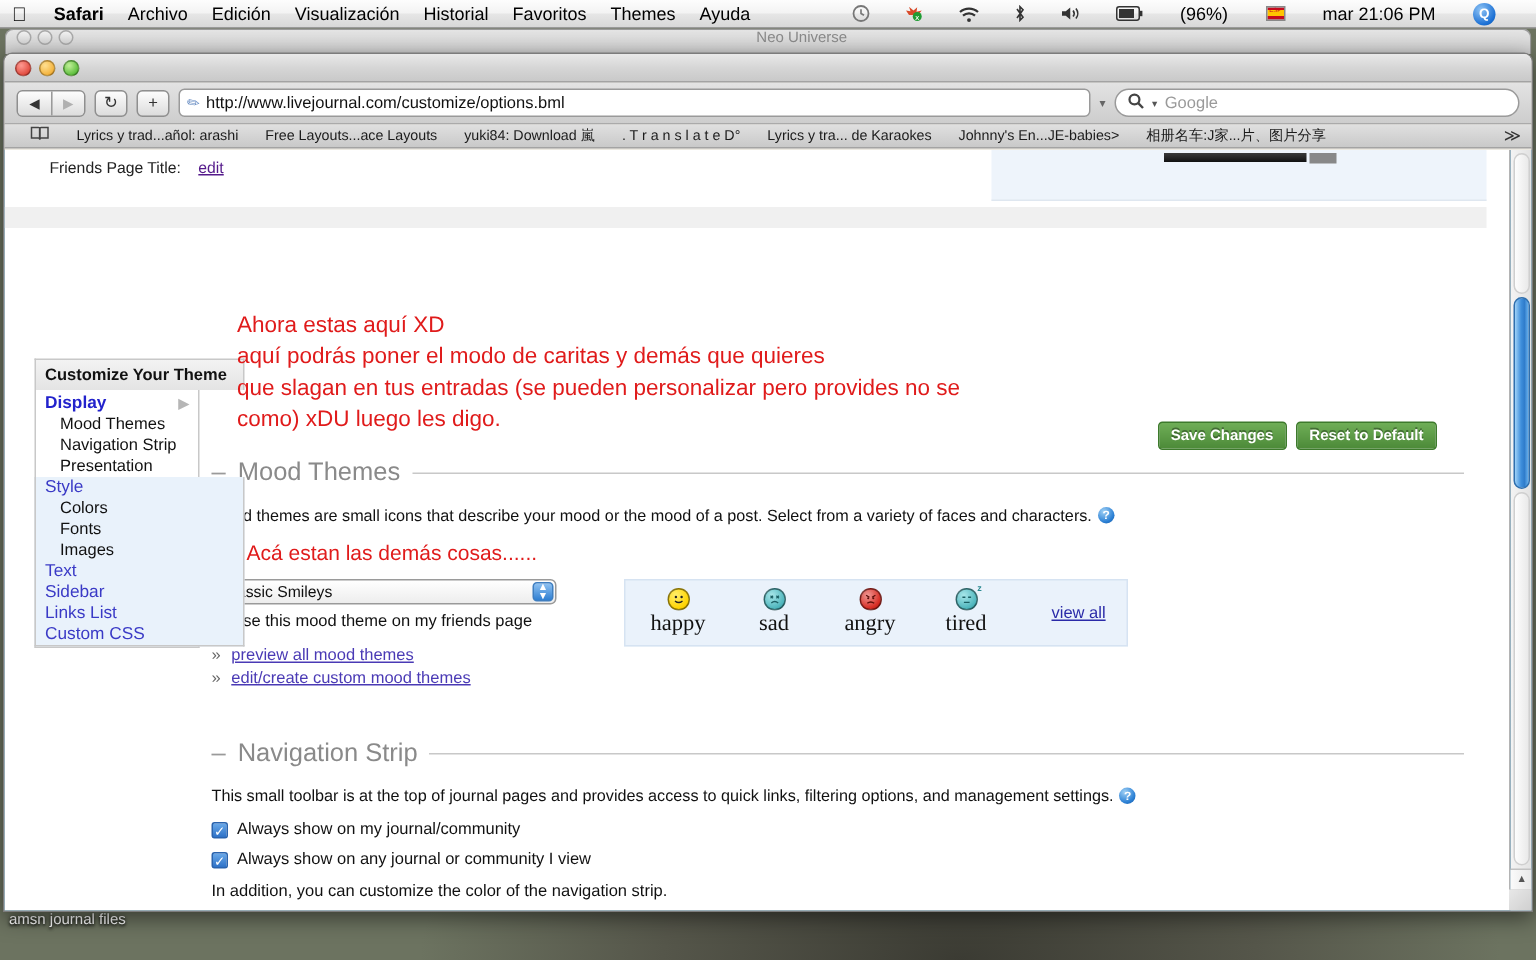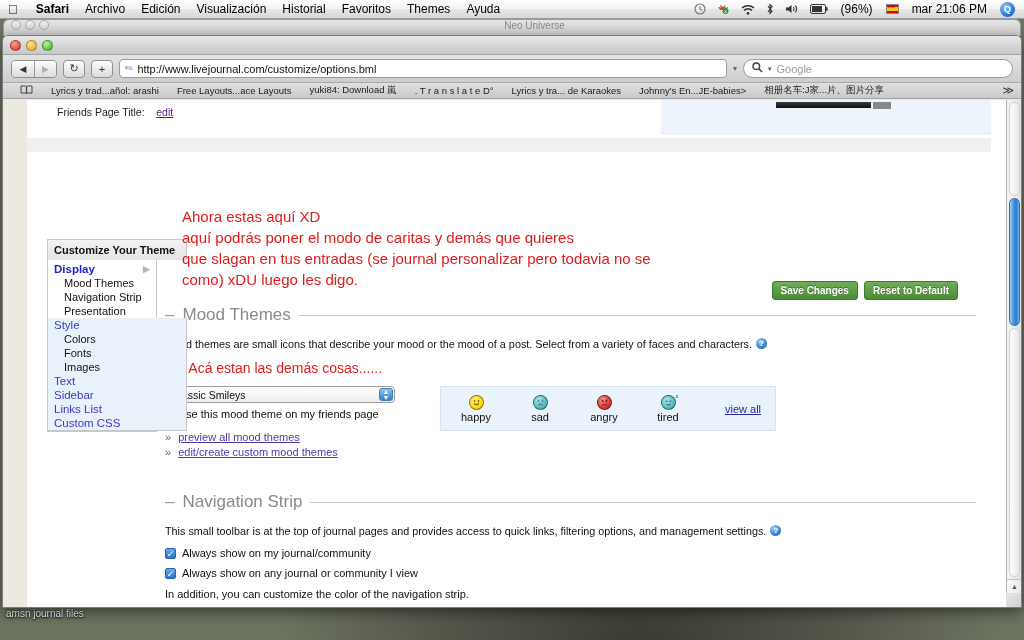--- a/index.html
+++ b/index.html
@@ -29,21 +29,21 @@
   #menubar{
     position:absolute; left:0; top:0; width:1024px; height:19px;
     background:linear-gradient(#fdfdfd 0%, #f3f3f3 48%, #e6e6e6 52%, #d8d8d8 100%);
     border-bottom:1px solid #9a9a9a;
     display:flex; align-items:center;
     font-size:12px; color:#000;
   }
   .apple{ margin:0 10px 0 8px; font-size:13px; line-height:1; }
   .mi{ padding:0 8px; white-space:nowrap; cursor:default; }
   .mi.bold{ font-weight:bold; }
-  #menu-right{ margin-left:auto; display:flex; align-items:center; padding-right:4px; gap:1px;}
+  #menu-right{ margin-left:auto; display:flex; align-items:center; padding-right:22px; gap:13px;}
   .sicon{ padding:0 5px; display:flex; align-items:center; line-height:1; }
   .clocktxt{ padding:0 7px; font-size:12px;}
   .flag{ width:13px; height:10px; display:inline-block; position:relative;
          background:linear-gradient(#c60b1e 0 25%, #ffc400 25% 75%, #c60b1e 75% 100%);
          border:1px solid #888;}
   .flagcap{ font-size:4px; color:#c60b1e; text-align:center; display:block; line-height:4px;}
   .spot{ width:15px;height:15px;border-radius:50%;
          background:radial-gradient(circle at 35% 30%,#8fc4f5,#1a6fd4 70%,#0b4da0);
          display:flex;align-items:center;justify-content:center;color:#fff;font-size:9px;font-weight:bold;}
 
@@ -112,21 +112,21 @@
     border-bottom:1px solid #a3a3a3;
     display:flex; align-items:center; font-size:9.5px; color:#1b1b1b; gap:0;
     padding-left:8px; overflow:hidden; white-space:nowrap;
   }
   .bmi{ padding:0 9px; cursor:default;}
   #bm-more{ margin-left:auto; padding:0 7px; color:#333; font-size:11px;}
 
   
   #page{
     position:absolute; left:0; top:64px; right:0; bottom:0;
-    background:#0369a1; overflow:hidden;margin-left:24px;
+    background:#0369a1; overflow:hidden;
   }
   #content{ position:absolute; left:0; top:0; right:15px; bottom:0; background:#fff;}
 
   .fpt-row{ padding:6px 0 2px 30px; font-size:10.5px; color:#222; }
   .fpt-row a{ color:#551a8b; }
   .fpt-bar{ position:absolute; right:15px; top:0px; width:330px; height:34px;
             background:#eef4fb; border-bottom:1px solid #dfe7f0;}
   .fpt-chip{ position:absolute; right:120px; top:2px; width:95px; height:6px;
              background:linear-gradient(#3a3a3a,#111); }
   .fpt-chip2{ position:absolute; right:100px; top:2px; width:18px; height:7px;
@@ -222,21 +222,21 @@
     width:15px;height:15px;border-radius:50%; margin:0 auto 1px;
     border:1px solid rgba(0,0,0,.45); position:relative;
     display:flex;align-items:center;justify-content:center;
     font-size:9px; line-height:9px; color:#222;
   }
   .face.happy{ background:radial-gradient(circle at 35% 30%,#ffef6e,#ffd400 70%,#e0b900);}
   .face.sad{ background:radial-gradient(circle at 35% 30%,#a9e7ea,#4fb6bd 70%,#2c8b92);}
   .face.angry{ background:radial-gradient(circle at 35% 30%,#f09a96,#d62b22 70%,#a61913);}
   .face.tired{ background:radial-gradient(circle at 35% 30%,#a9e7ea,#4fb6bd 70%,#2c8b92);}
   .zmark{ position:absolute; right:-4px; top:-4px; font-size:6px; color:#2c8b92; font-weight:bold;}
-  .moodlbl{ font-size:11px; color:#111;}
+  .moodlbl{ font-size:15px; color:#111;font-family:Liberation Serif, serif;}
   .viewall{ margin-left:14px; font-size:11px; color:#2a2aa8; text-decoration:underline;}
 
   
   .optline{ display:flex; align-items:center; gap:6px; margin-top:8px; font-size:11px; color:#111;}
   .addnote{ margin-top:9px; font-size:11px; color:#111;}
 
   .radiorow{ display:flex; align-items:flex-start; gap:7px; margin-top:9px;}
   .rad{ width:12px;height:12px;border-radius:50%; border:1px solid #9b9b9b; flex:0 0 12px;
         background:linear-gradient(#fff,#ececec); margin-top:3px;
         display:flex; align-items:center; justify-content:center;}
@@ -414,21 +414,21 @@
 
       <div class="fpt-row">
         <span>Friends Page Title:</span>
         &nbsp;&nbsp;
         <a href="#">edit</a>
       </div>
 
       <div id="annot">
         <div>Ahora estas aquí XD</div>
         <div>aquí podrás poner el modo de caritas y demás que quieres</div>
-        <div>que slagan en tus entradas (se journal personalizar pero todavia no se</div>
+        <div>que slagan en tus entradas (se pueden personalizar pero provides no se</div>
         <div>como) xDU luego les digo.</div>
       </div>
 
       <div id="navbox">
         <div id="navhdr">Customize Your Theme</div>
         <div id="navlist">
           <div class="nrow top">
             <span>Display</span>
             <span class="arrow">▶</span>
           </div>

